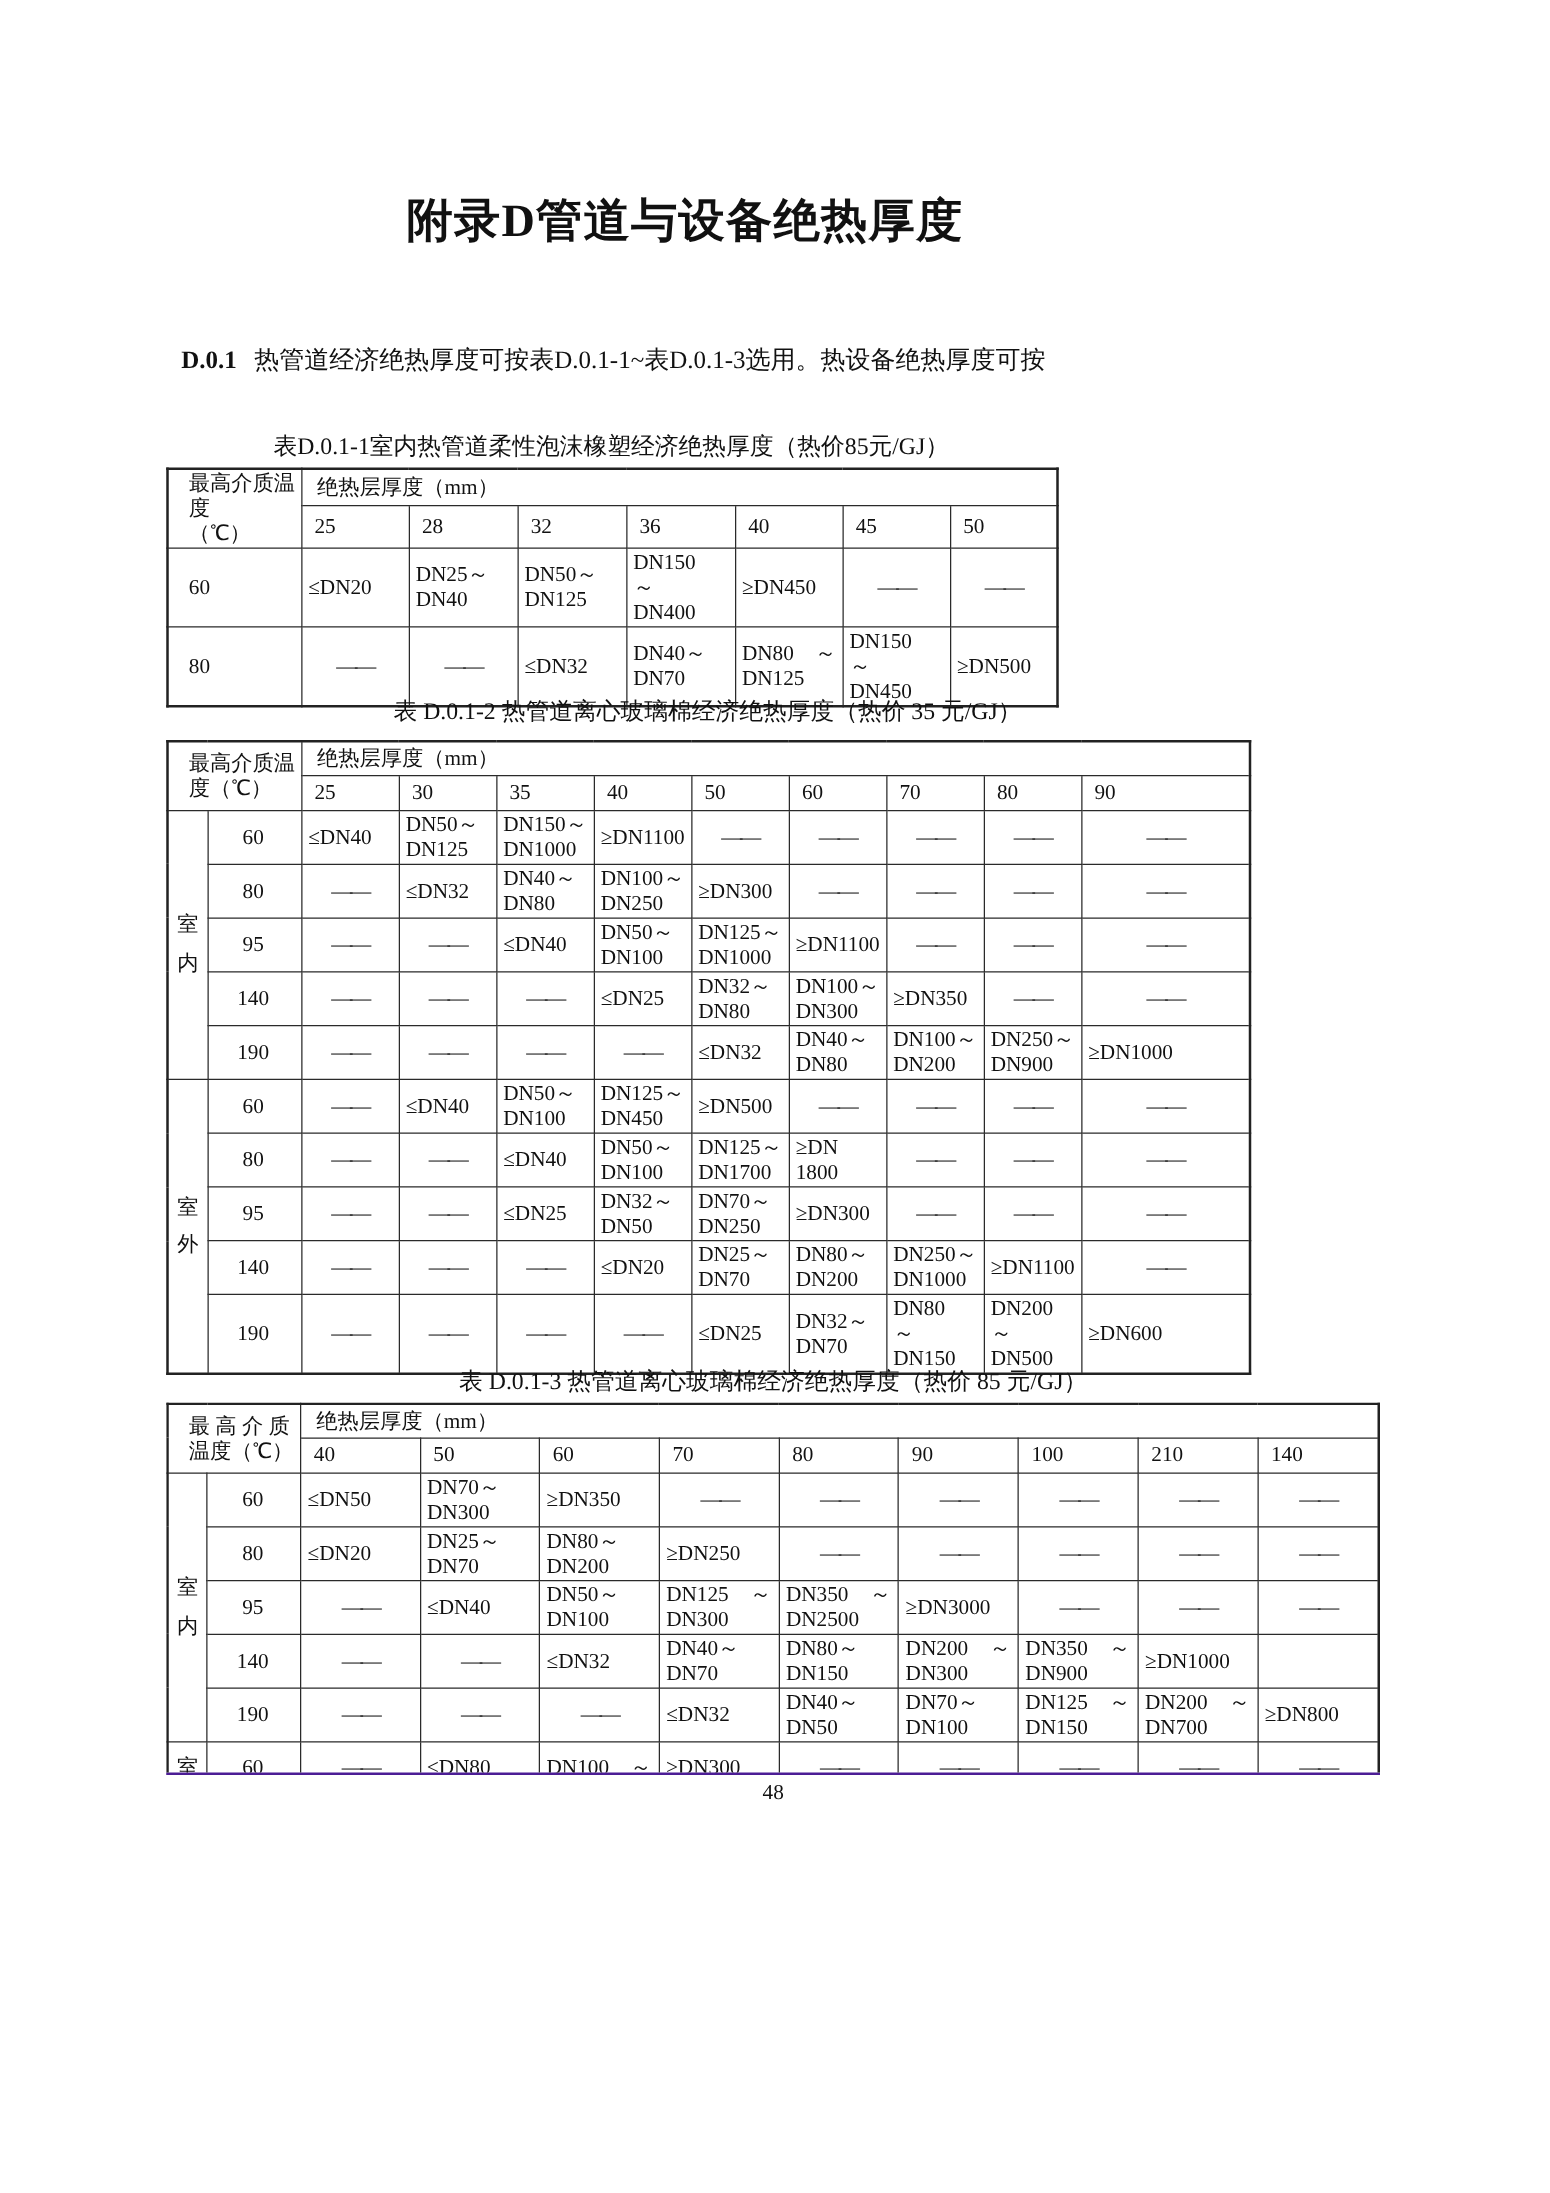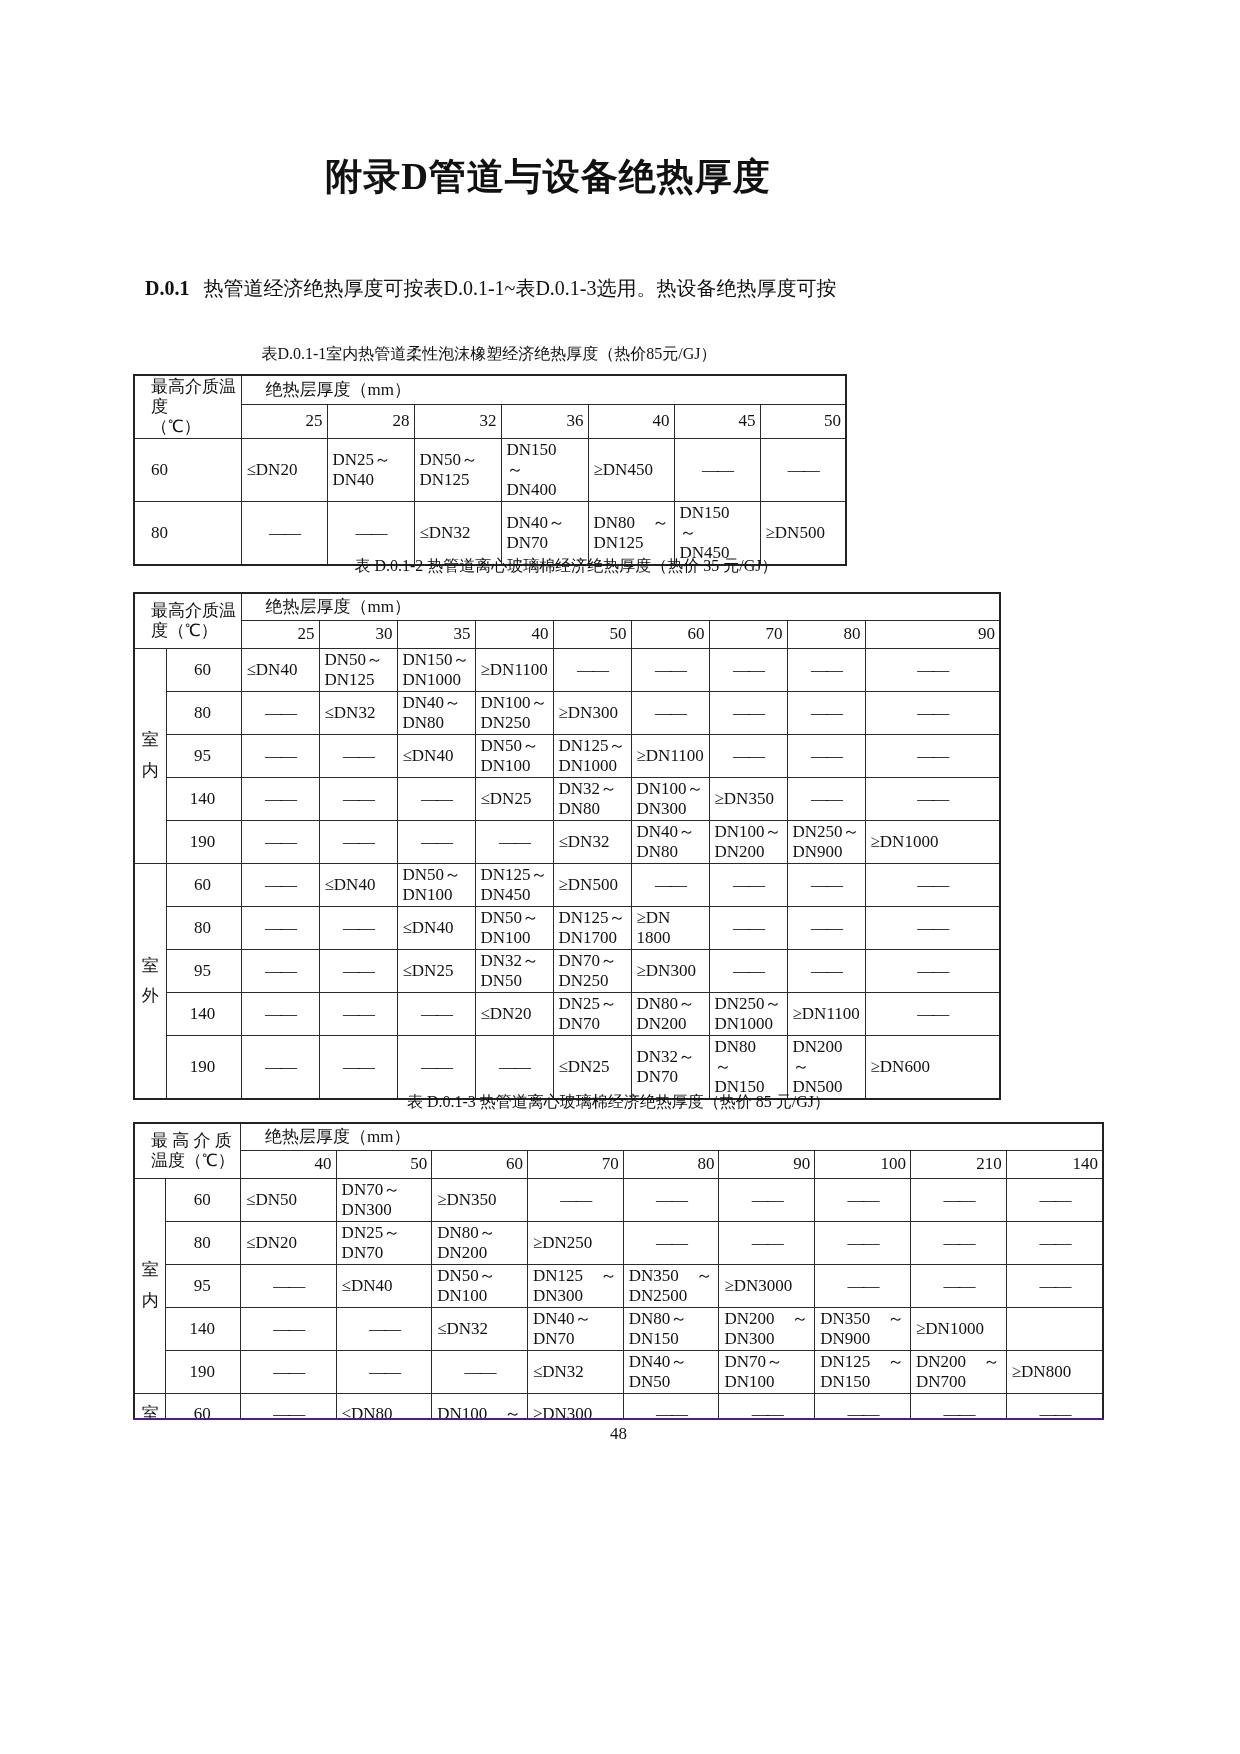--- a/index.html
+++ b/index.html
@@ -8,32 +8,32 @@
     background:#ffffff; overflow:hidden;
     font-family:"Liberation Serif", serif; color:#111;
   }
   .title {
     position:absolute; top:152px; left:133px; width:830px;
     text-align:center; font-size:37px; font-weight:bold; letter-spacing:1px;
     font-family:"Liberation Serif", serif;
   }
   .para { position:absolute; top:272px; left:145px; width:880px; font-size:20px; line-height:33px; }
   .para b { margin-right:14px; }
-  .caption { position:absolute; font-size:16px; text-align:center; }
+  .caption { position:absolute; font-size:19px; text-align:center; }
   .cap1 { top:344px; left:133px; width:712px; }
   .cap2 { top:556px; left:133px; width:866px; }
   .cap3 { top:1092px; left:133px; width:971px; }
   table.tbl { border-collapse:collapse; table-layout:fixed; border:2px solid #222; }
   .tbl th, .tbl td {
     border:1px solid #2a2a2a; font-weight:normal; font-size:17px; line-height:1.18;
     padding:1px 4px; vertical-align:middle; white-space:pre-line; overflow:hidden;
   }
   .tbl .temp-head { text-align:left; padding-left:16px; }
-  .tbl .thick-head { text-align:left; padding-left:24px; }
-  .tbl .col-num { text-align:right; padding-left:10px;margin-top:22px; }
+  .tbl .thick-head { text-align:left; padding-left:12px; }
+  .tbl .col-num { text-align:left; padding-left:10px;margin-top:22px; }
   .tbl .v-label { text-align:center; line-height:1.8; padding:0; }
   .tbl .temp-cell { text-align:left; padding-left:16px; }
   .tbl .val { text-align:left; padding-left:5px; }
   .tbl .dash { text-align:center; letter-spacing:-2px; }
   .t1 { position:absolute; top:374px; left:133px; }
   .t2 { position:absolute; top:592px; left:133px; }
   .t3wrap { position:absolute; top:1122px; left:133px; width:971px; height:296px;
             overflow:hidden; border-bottom:2px solid #4c1d95; }
   table[data-table="0"] thead tr:nth-child(1) { height:28px; }
   table[data-table="0"] thead tr:nth-child(2) { height:33px; }

